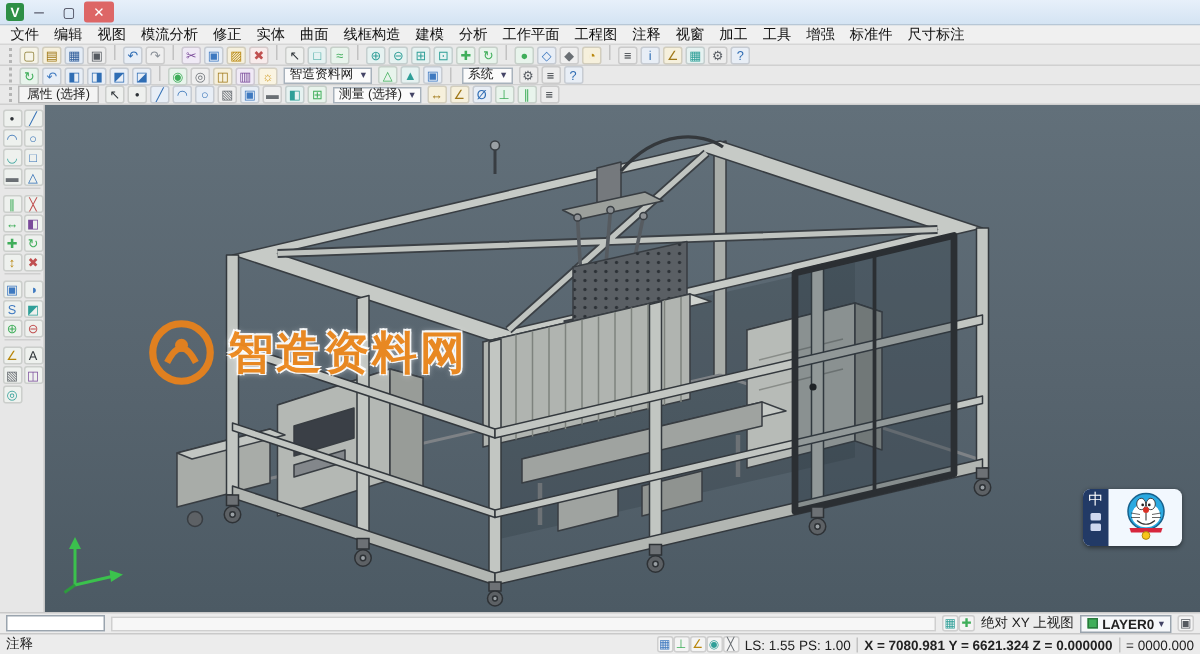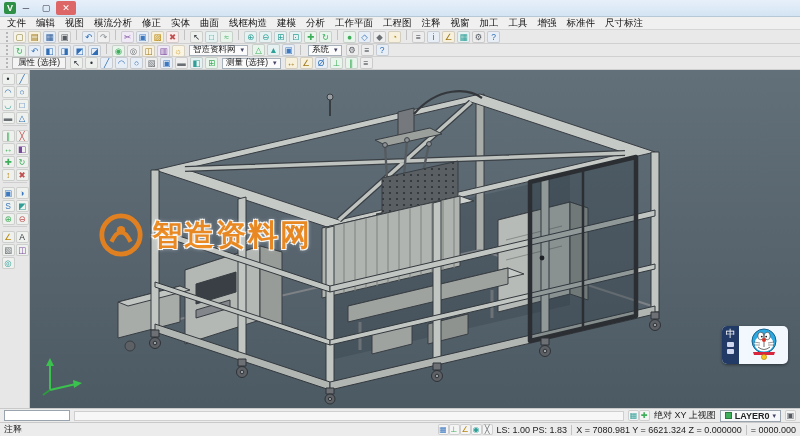--- a/index.html
+++ b/index.html
@@ -68,21 +68,21 @@
   .bar { flex:1; height:10px; background:#f7f7f7; border:1px solid #cfcfcf; }
   .sicon { display:inline-flex; width:11px; height:11px; align-items:center; justify-content:center;
            font-size:8px; border:1px solid rgba(0,0,0,0.15); border-radius:2px; background:#f4f4f4; }
   .layerbox { display:inline-flex; align-items:center; gap:3px; border:1px solid #9aa4ae; background:#f6f8fa;
               height:12px; padding:0 4px; font-weight:bold; }
   .swatch { width:7px; height:7px; background:#3fae5a; border:1px solid #2a7a3e; display:inline-block; }
   .chev { font-size:7px; color:#446; }
   .spacer { flex:1; }
   .stxt { white-space:nowrap; }
   .ssep { width:1px; height:10px; background:#c2c2c2; }
-  .coords { font-weight:normal; }
+  .coords { font-weight:bold; }
 </style>
 </head>
 <body>
 
 <div class="titlebar">
   <span class="appicon">V</span>
   <span class="winbtns">
       <span class="winbtn">─</span>
       <span class="winbtn">▢</span>
       <span class="winbtn">✕</span>
@@ -326,18 +326,18 @@
     <span>LAYER0</span>
     <span class="chev">▾</span>
   </span>
   <span><span class="sicon" style="color: rgb(85, 90, 96);">▣</span></span>
 </div>
 
 <div class="status">
   <span class="stxt">注释</span>
   <span class="spacer"></span>
   <span><span class="sicon" style="color: rgb(62, 121, 192);">▦</span><span class="sicon" style="color: rgb(63, 174, 90);">⊥</span><span class="sicon" style="color: rgb(184, 134, 11);">∠</span><span class="sicon" style="color: rgb(47, 159, 152);">◉</span><span class="sicon" style="color: rgb(106, 111, 116);">╳</span></span>
-  <span class="stxt">LS: 1.00 PS: 1.83</span>
+  <span class="stxt">LS: 1.55 PS: 1.00</span>
   <span class="ssep"></span>
   <span class="stxt coords">X = 7080.981 Y = 6621.324 Z = 0.000000</span>
   <span class="ssep"></span>
   <span class="stxt">= 0000.000</span>
 </div>
 
 </body></html>

